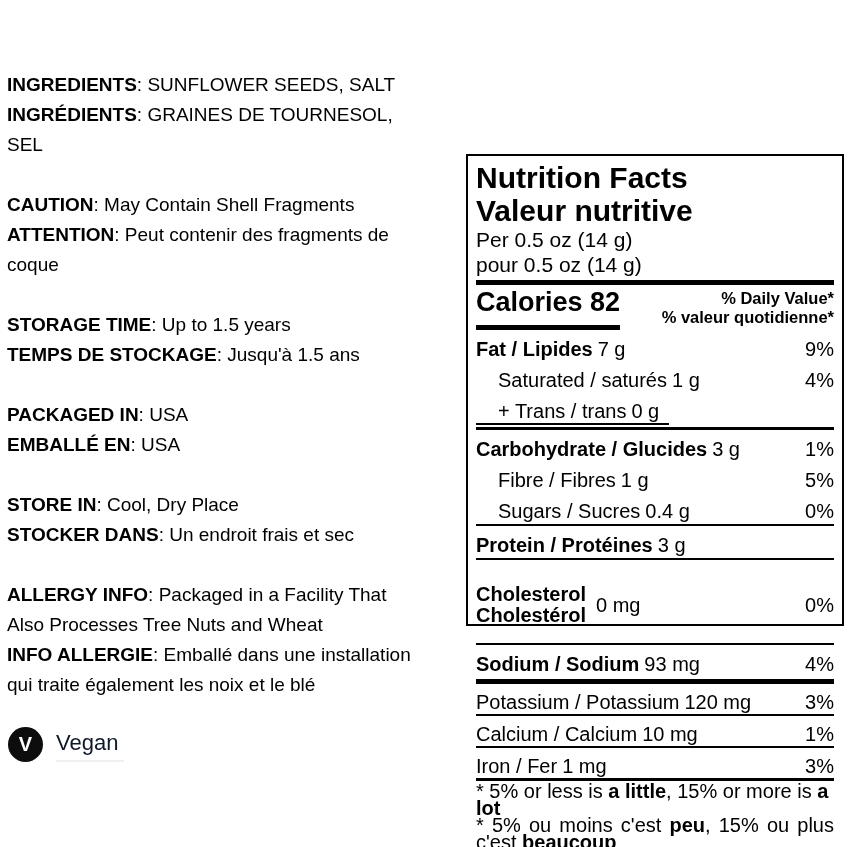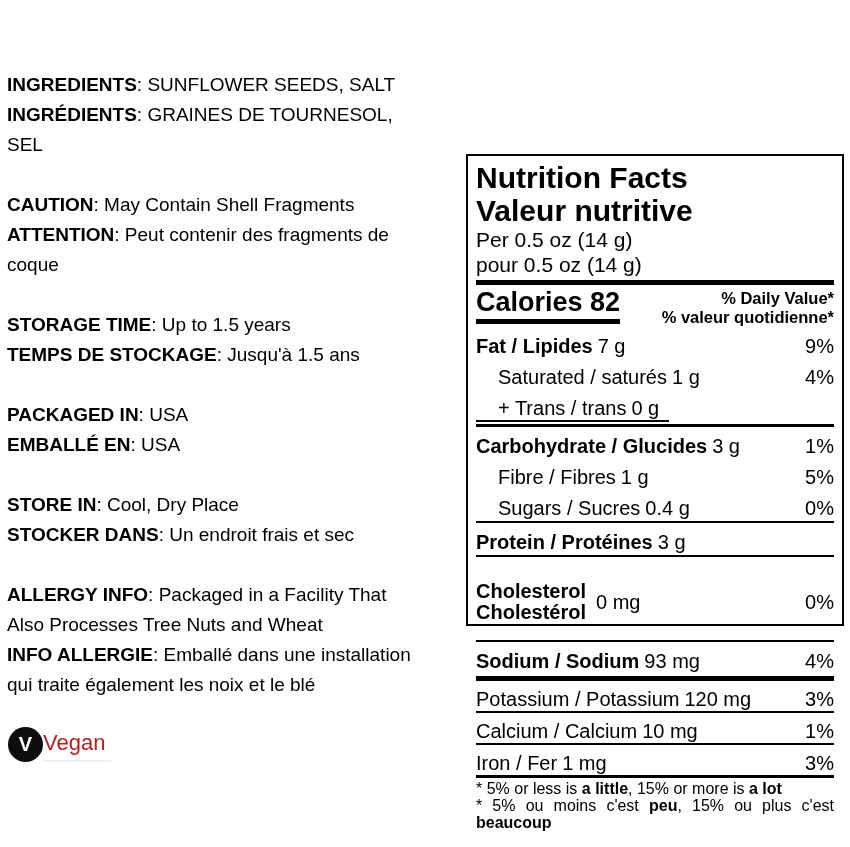--- a/index.html
+++ b/index.html
@@ -47,22 +47,23 @@
     justify-content: center;
   }
   .vegan-v {
     color: #ffffff;
     font-weight: bold;
     font-size: 20px;
     line-height: 20px;
     transform: translateY(-1px);
   }
   .vegan-label {
+    margin-left: 13px;
     font-size: 22px;
-    color: #b91c1c;
+    color: #0f172a;
     padding: 2px 6px 4px 0;
     border-bottom: 2px solid #f1efef;
   }
 
   
   .nft {
     position: absolute;
     left: 466px;
     top: 154px;
     width: 378px;
@@ -91,21 +92,21 @@
     display: flex;
     justify-content: space-between;
     align-items: flex-start;
     margin: 2px 0 3px 0;
   }
   .cal-left {
     font-size: 27px;
     font-weight: bold;
     line-height: 30px;
     border-bottom: 5px solid #000;
-    padding-bottom: 2px;
+    padding-bottom: 8px;
   }
   .dv-head {
     text-align: right;
     font-size: 16.5px;
     font-weight: bold;
     line-height: 19px;
     padding-top: 2px;
   }
 
   .nrow {
@@ -123,21 +124,21 @@
   .ndv { margin-left: auto; }
 
   .chol {
     align-items: center;
     padding: 16px 0;
   }
   .chol-names { line-height: 21px; font-weight: bold; }
   .chol-amt { margin-left: 10px; align-self: center; font-size: 20px; }
 
   .fn {
-    font-size: 16px;
+    font-size: 20px;
     line-height: 17px;
     margin-top: 2px;
   }
   .fn-just { text-align: justify; margin-top: 0; }
 </style>
 </head>
 <body>
 
 <div class="page">
 

